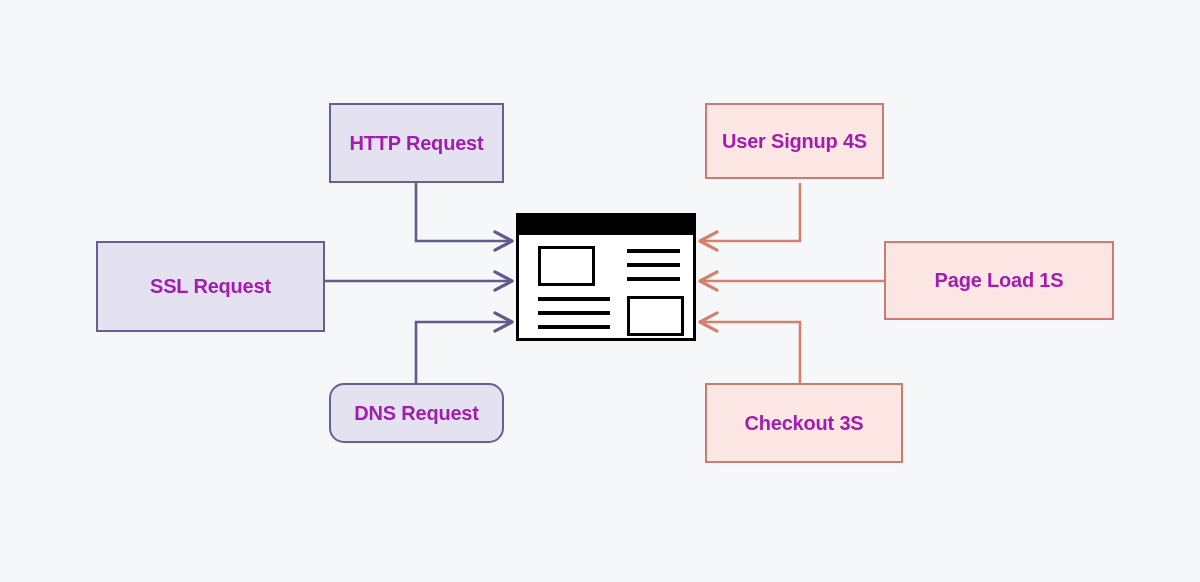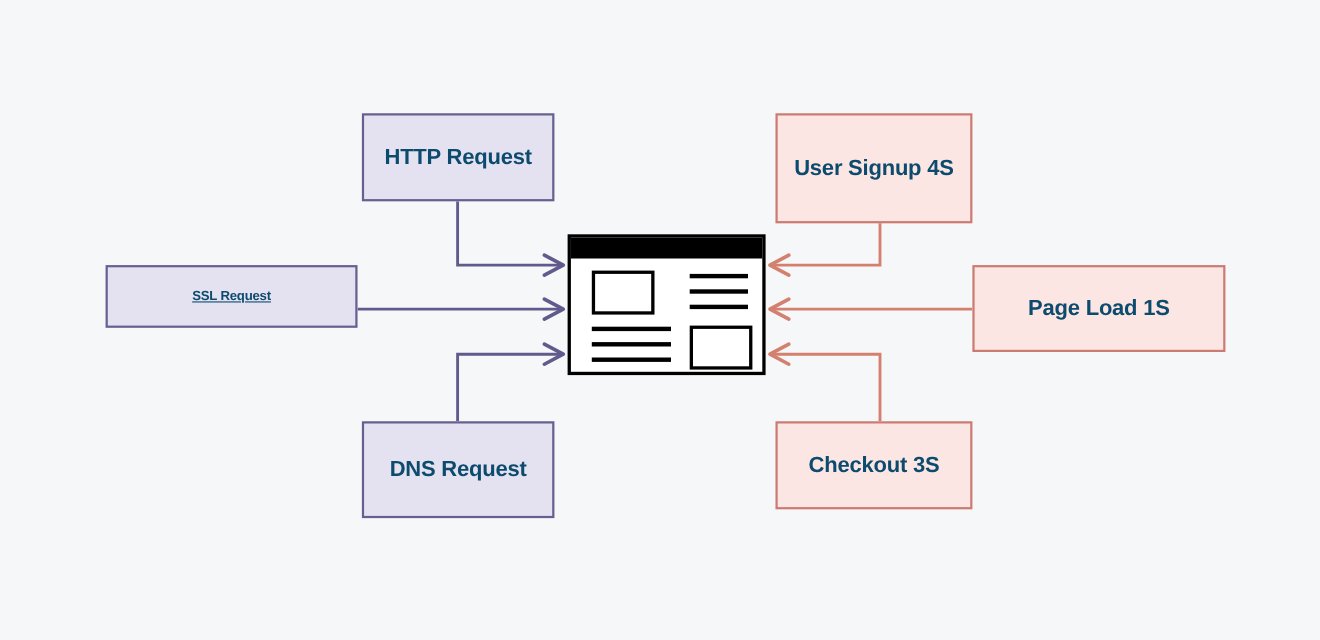--- a/index.html
+++ b/index.html
@@ -27,42 +27,42 @@
   }
 
   .node {
     position: absolute;
     box-sizing: border-box;
     display: flex;
     align-items: center;
     justify-content: center;
     text-align: center;
     font-weight: bold;
-    color: #0c4a6e;
+    color: #a21caf;
     line-height: 1.22;
     letter-spacing: -0.2px;
   }
   .node.purple {
     background: #e4e2f0;
     border: 2px solid #665f90;
   }
   .node.salmon {
     background: #fce6e3;
     border: 2px solid #ca7b72;
   }
 
   
   #node-http      { left: 329px; top: 103px; width: 175px; height: 80px;  font-size: 20px; }
-  #node-ssl       { left: 96px;  top: 241px; width: 229px; height: 57px;  font-size: 12px; text-decoration: underline; }
-  #node-dns       { left: 329px; top: 383px; width: 175px; height: 88px;  font-size: 20px; }
+  #node-ssl       { left: 96px;  top: 241px; width: 229px; height: 91px;  font-size: 20px; }
+  #node-dns       { left: 329px; top: 383px; width: 175px; height: 60px;  font-size: 20px; border-radius: 15px; }
 
   
-  #node-signup    { left: 705px; top: 103px; width: 179px; height: 100px;  font-size: 20px; }
+  #node-signup    { left: 705px; top: 103px; width: 179px; height: 76px;  font-size: 20px; }
   #node-pageload  { left: 884px; top: 241px; width: 230px; height: 79px;  font-size: 20px; justify-content: center; }
-  #node-checkout  { left: 705px; top: 383px; width: 179px; height: 80px;  font-size: 20px; }
+  #node-checkout  { left: 705px; top: 383px; width: 198px; height: 80px;  font-size: 20px; }
 
   
   #browser {
     position: absolute;
     left: 516px;
     top: 213px;
     width: 180px;
     height: 128px;
     background: #ffffff;
     border: 3px solid #000000;

